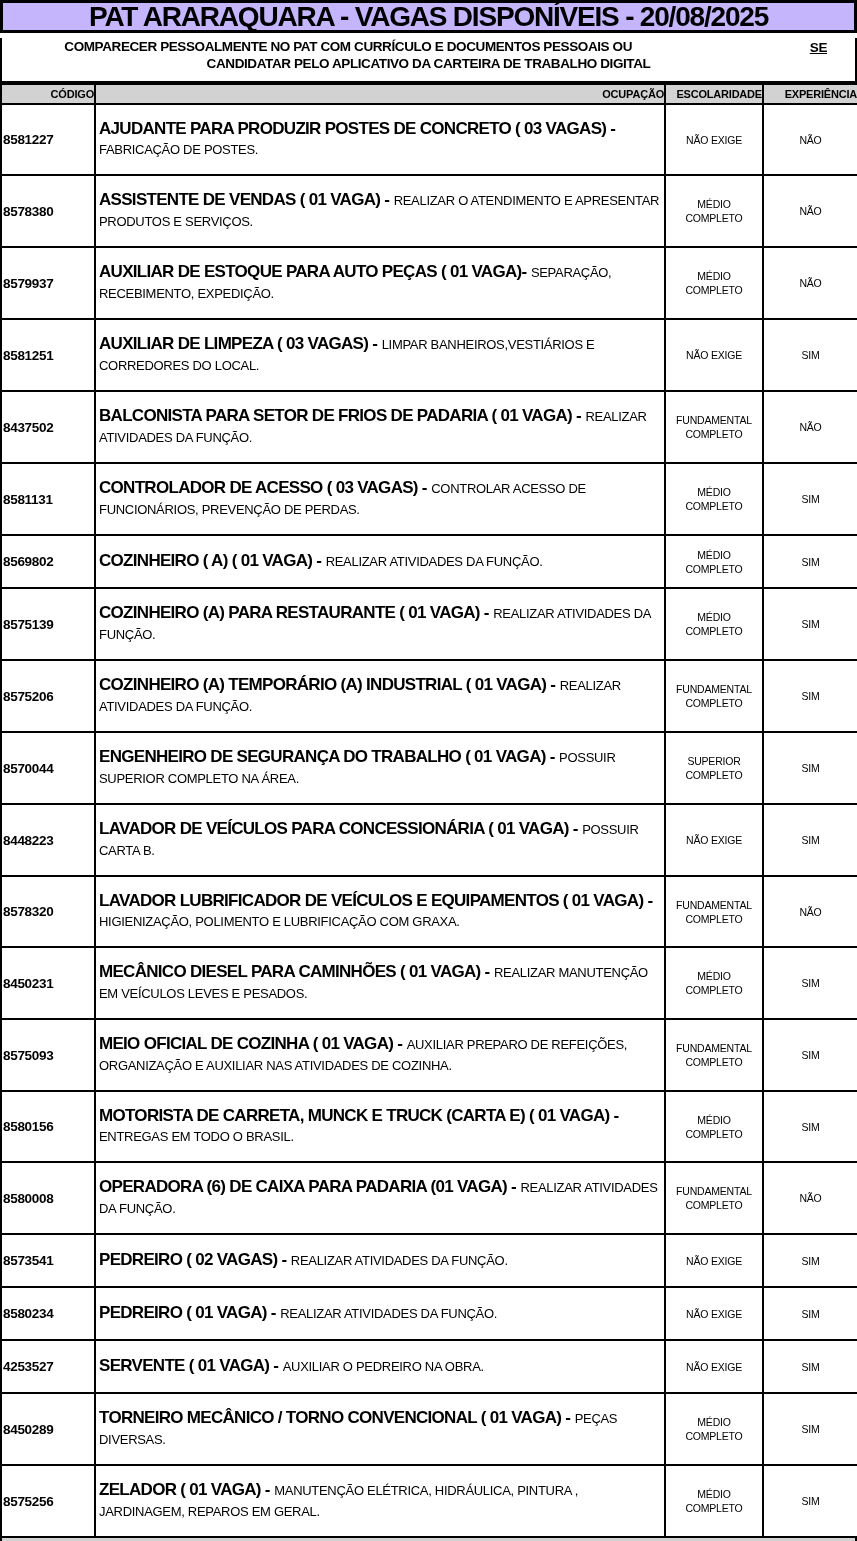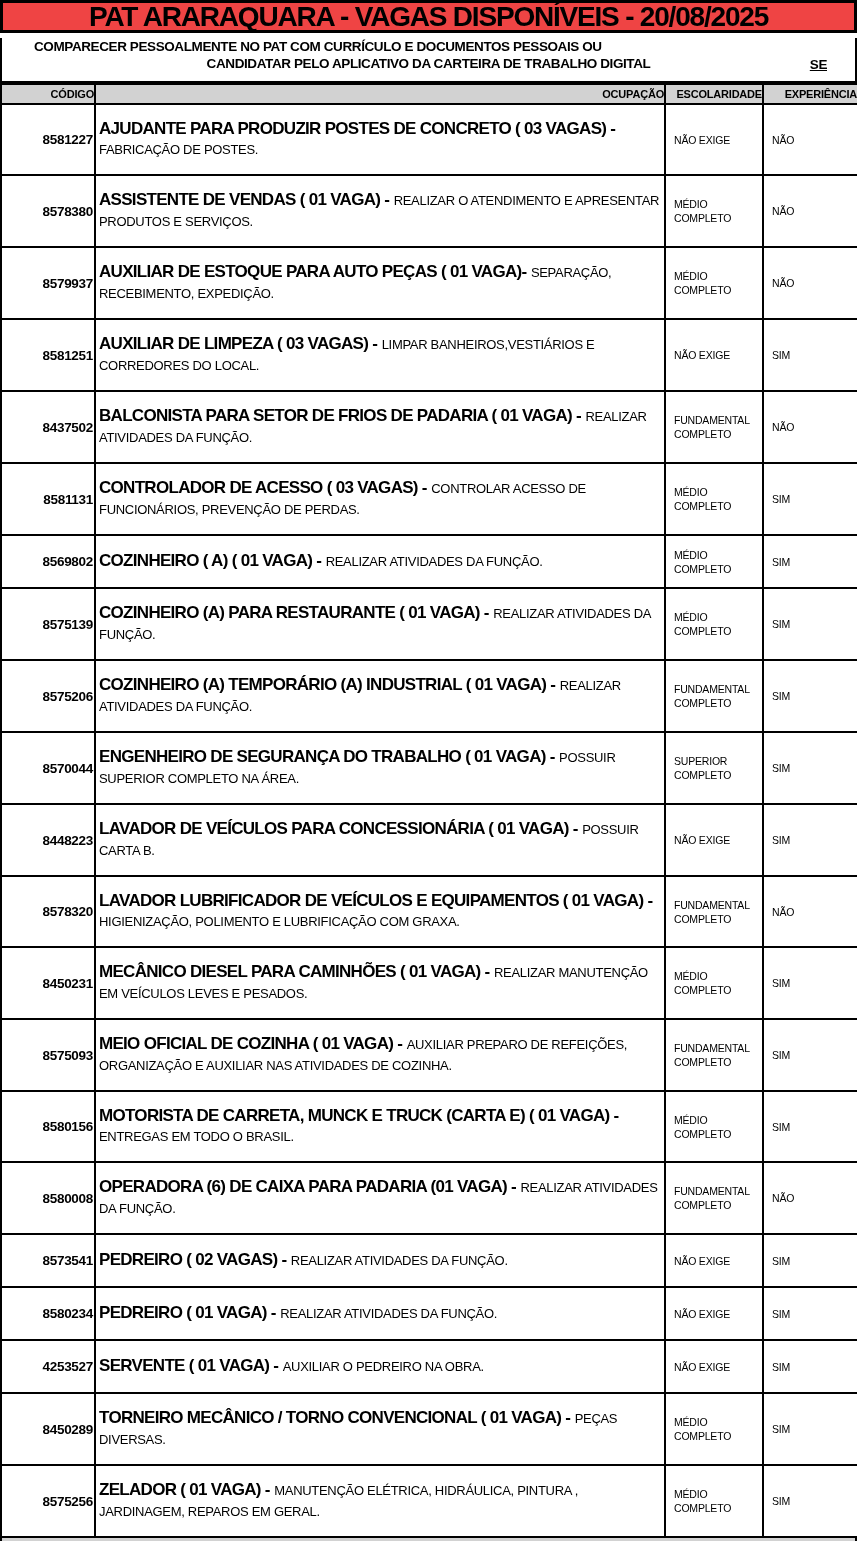--- a/index.html
+++ b/index.html
@@ -12,21 +12,21 @@
   .page {
     width: 857px;
     background: #ffffff;
   }
 
   
   .title-bar {
     box-sizing: border-box;
     width: 857px;
     border: 3px solid #000;
-    background: #ef4444;
+    background: #c4b5fd;
     text-align: center;
     font-weight: bold;
     font-size: 28px;
     letter-spacing: -1.2px;
     line-height: 27px;
     height: 33px;
     overflow: hidden;
   }
 
   
@@ -37,29 +37,28 @@
     border-top: none;
     height: 45px;
     position: relative;
     font-weight: bold;
     font-size: 13.5px;
     letter-spacing: -0.4px;
     background: #ffffff;
   }
   .notice-line1 {
     width: 630px;
-    text-align: left;
+    text-align: right;
     margin-top: 5px;
     line-height: 17px;
     white-space: nowrap;
-    padding-left: 32px;
   }
   .notice-se {
     position: absolute;
-    top: 18px;
+    top: 1px;
     right: 28px;
     line-height: 17px;
     text-decoration: underline;
   }
   .notice-line2 {
     width: 100%;
     text-align: center;
     line-height: 17px;
   }
 
@@ -78,42 +77,42 @@
     background: #d2d2d2;
     font-size: 11px;
     font-weight: bold;
     letter-spacing: -0.2px;
     height: 20px;
     padding: 0;
     text-align: right;
   }
   .jobs-table td { height: 53px; background: #ffffff; }
   td.cell-code {
-    text-align: right;
+    text-align: left;
     vertical-align: middle;
     font-weight: bold;
     font-size: 13.5px;
     letter-spacing: -0.3px;
   }
   td.cell-occupation {
     vertical-align: middle;
     padding: 14px 4px 14px 3px;
     line-height: 20px;
   }
   .job-title {
     font-weight: bold;
     font-size: 17px;
     letter-spacing: -0.7px;
   }
   .job-desc {
     font-size: 13px;
     letter-spacing: -0.3px;
   }
   td.cell-education, td.cell-experience {
-    text-align: left;
+    text-align: center;
     vertical-align: middle;
     font-size: 10.5px;
     letter-spacing: -0.2px;
     line-height: 14px;
     padding: 2px 8px;
   }
 
   
   .footer {
     box-sizing: border-box;

